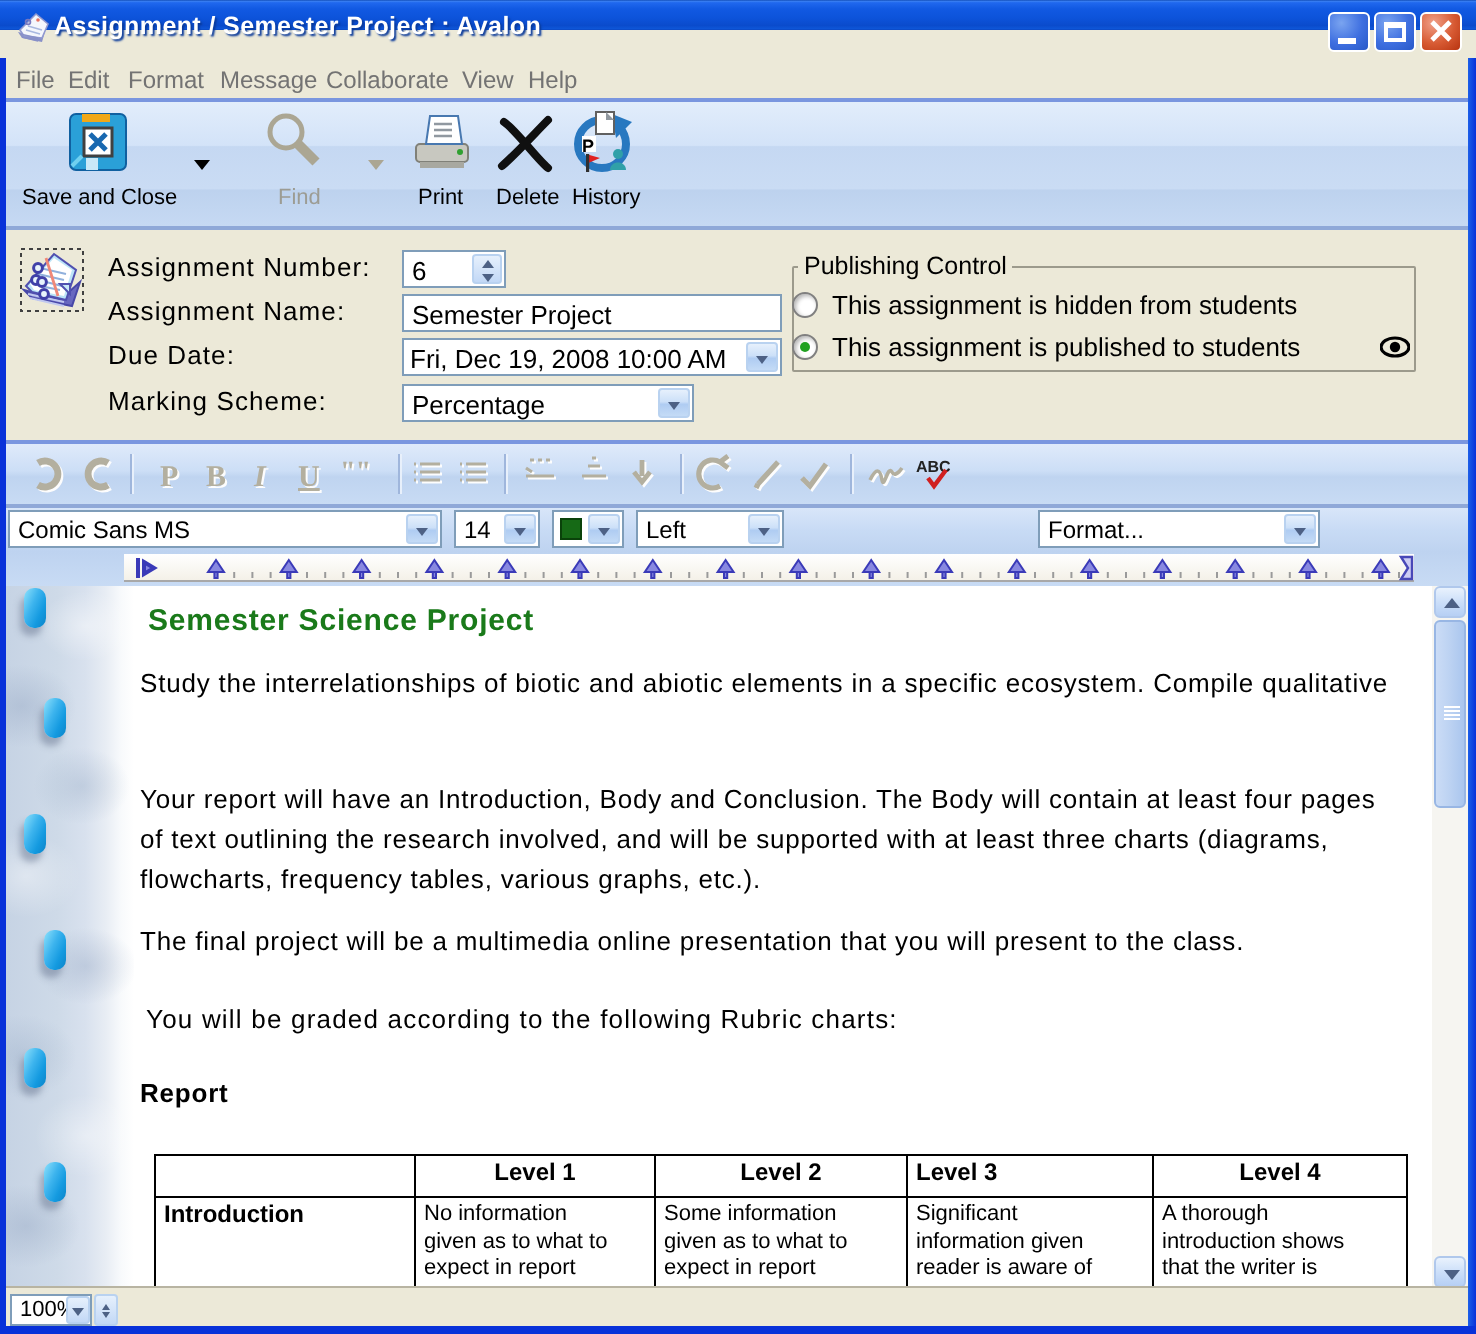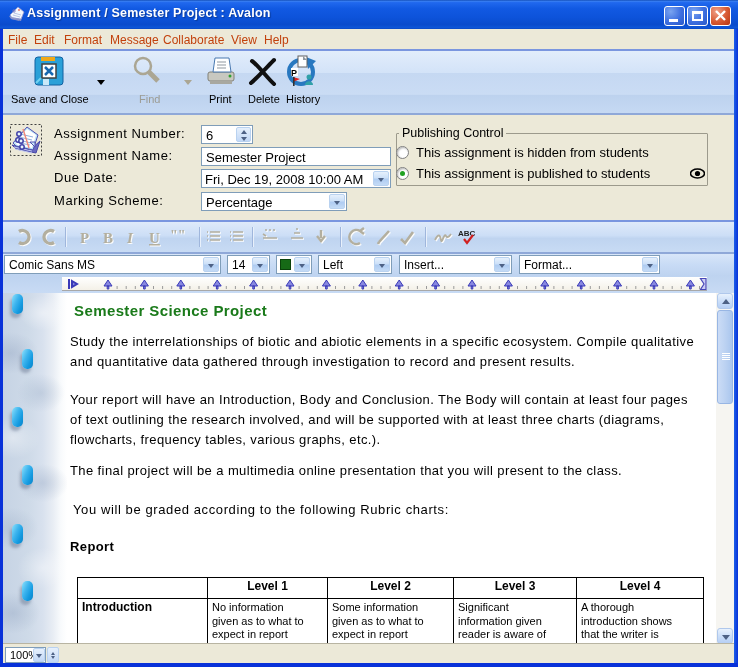--- a/index.html
+++ b/index.html
@@ -4,31 +4,31 @@
 <style>
 * { margin:0; padding:0; box-sizing:border-box; }
 html,body { width:738px; height:667px; overflow:hidden; }
 body { font-family:"Liberation Sans", sans-serif; position:relative; background:#ECE9D8; }
 .abs { position:absolute; }
 #borderL { position:absolute; left:0; top:29px; width:3px; height:634px; background:#0831D9; }
 #borderR { position:absolute; right:0; top:29px; width:4px; height:634px; background:linear-gradient(90deg,#1C5FE8,#0831D9); }
 #borderB { position:absolute; left:0; bottom:0; width:738px; height:4px; background:#0831D9; }
 
 
-#titlebar { position:absolute; left:0; top:0; width:738px; height:29px;
+#titlebar { position:absolute; left:0; top:0; width:738px; height:15px;
   background:linear-gradient(180deg,#0D47B0 0%,#3A80F2 4%,#2068EE 9%,#1159E2 30%,#0D53DA 60%,#0A4BCC 85%,#0E56D8 96%,#0A45BE 100%);
 }
 #titletext { position:absolute; left:27px; top:6px; color:#fff; font-size:12.5px; font-weight:bold; letter-spacing:0.2px; text-shadow:1px 1px 1px #0a3a9a; }
 .winbtn { position:absolute; top:6px; width:21px; height:20px; border:1px solid #fff; border-radius:3px; }
 #btnmin { left:664px; background:radial-gradient(circle at 30% 25%,#7AA4F0,#3E6FE0 55%,#2858C8); }
 #btnmax { left:687px; background:radial-gradient(circle at 30% 25%,#7AA4F0,#3E6FE0 55%,#2858C8); }
 #btnclose { left:710px; background:radial-gradient(circle at 30% 25%,#F0A088,#D75A33 55%,#B83410); }
 
 
-#menubar { position:absolute; left:3px; top:29px; width:731px; height:20px; background:#ECE9D8; font-size:12px; color:#c2410c; }
+#menubar { position:absolute; left:3px; top:29px; width:731px; height:20px; background:#ECE9D8; font-size:12px; color:#737373; }
 #menubar span { position:absolute; top:4px; }
 #menusep { position:absolute; left:3px; top:49px; width:731px; height:2px; background:#7A96DF; }
 
 
 #toolbar { position:absolute; left:3px; top:51px; width:731px; height:62px;
   background:linear-gradient(180deg,#E2EDFB 0%,#D3E3F8 35%,#C5D8F2 36%,#CADCF4 70%,#BDD2EE 71%,#C6D9F3 100%); }
 #toolsep { position:absolute; left:3px; top:113px; width:731px; height:2px; background:#8FA8D8; }
 .tlabel { position:absolute; top:42px; font-size:11px; color:#000; }
 .tlabel.gray { color:#9C9C94; }
 
@@ -302,24 +302,20 @@
   <div class="combo" style="left:224px;width:43px">
       <span class="ctext">14</span>
       <span class="dbtn"></span>
     </div>
   <div class="combo" style="left:273px;width:36px">
       <span class="abs" style="left:3px;top:3px;width:11px;height:11px;background:#166A16;border:1px solid #0A420A"></span>
       <span class="dbtn"></span>
     </div>
   <div class="combo" style="left:315px;width:74px">
       <span class="ctext">Left</span>
-      <span class="dbtn"></span>
-    </div>
-  <div class="combo" style="left:396px;width:113px">
-      <span class="ctext">Insert...</span>
       <span class="dbtn"></span>
     </div>
   <div class="combo" style="left:516px;width:141px">
       <span class="ctext">Format...</span>
       <span class="dbtn"></span>
     </div>
 </div>
 
 <div id="rulerrow">
   <div id="ruler">
@@ -410,41 +406,40 @@
   <div class="caps" style="left:9px;top:1px"></div>
   <div class="caps" style="left:19px;top:56px"></div>
   <div class="caps" style="left:9px;top:114px"></div>
   <div class="caps" style="left:19px;top:172px"></div>
   <div class="caps" style="left:9px;top:231px"></div>
   <div class="caps" style="left:19px;top:288px"></div>
 
   <div id="doccontent">
     <div class="dline" style="left:71px;top:10px;color:#1A7A1A;font-weight:bold;font-size:15px">Semester Science Project</div>
     <div class="dline" style="left:67px;top:41px">Study the interrelationships of biotic and abiotic elements in a specific ecosystem. Compile qualitative</div>
-    <div class="dline" style="left:67px;top:61px">and quantitative data gathered through investigation to record and present results.</div>
     <div class="dline" style="left:67px;top:99px">Your report will have an Introduction, Body and Conclusion. The Body will contain at least four pages</div>
     <div class="dline" style="left:67px;top:119px">of text outlining the research involved, and will be supported with at least three charts (diagrams,</div>
     <div class="dline" style="left:67px;top:139px">flowcharts, frequency tables, various graphs, etc.).</div>
     <div class="dline" style="left:67px;top:170px">The final project will be a multimedia online presentation that you will present to the class.</div>
     <div class="dline" style="left:70px;top:209px;letter-spacing:0.6px">You will be graded according to the following Rubric charts:</div>
     <div class="dline" style="left:67px;top:246px;font-weight:bold">Report</div>
     <table>
       <colgroup>
           <col style="width:130px">
           <col style="width:120px">
           <col style="width:126px">
           <col style="width:123px">
           <col style="width:127px">
         </colgroup>
       <tbody>
           <tr style="height:21px">
         <td></td>
         <td style="text-align:center;font-weight:bold;font-size:12px">Level 1</td>
         <td style="text-align:center;font-weight:bold;font-size:12px">Level 2</td>
-        <td style="text-align:center;font-weight:bold;font-size:12px">Level 3</td>
+        <td style="text-align:left;font-weight:bold;font-size:12px">Level 3</td>
         <td style="text-align:center;font-weight:bold;font-size:12px">Level 4</td>
       </tr>
       <tr>
         <td style="font-weight:bold;font-size:12px">Introduction</td>
         <td>No information<br>given as to what to<br>expect in report<br>&nbsp;</td>
         <td>Some information<br>given as to what to<br>expect in report<br>&nbsp;</td>
         <td>Significant<br>information given<br>reader is aware of<br>&nbsp;</td>
         <td>A thorough<br>introduction shows<br>that the writer is<br>&nbsp;</td>
       </tr>
     </tbody>

